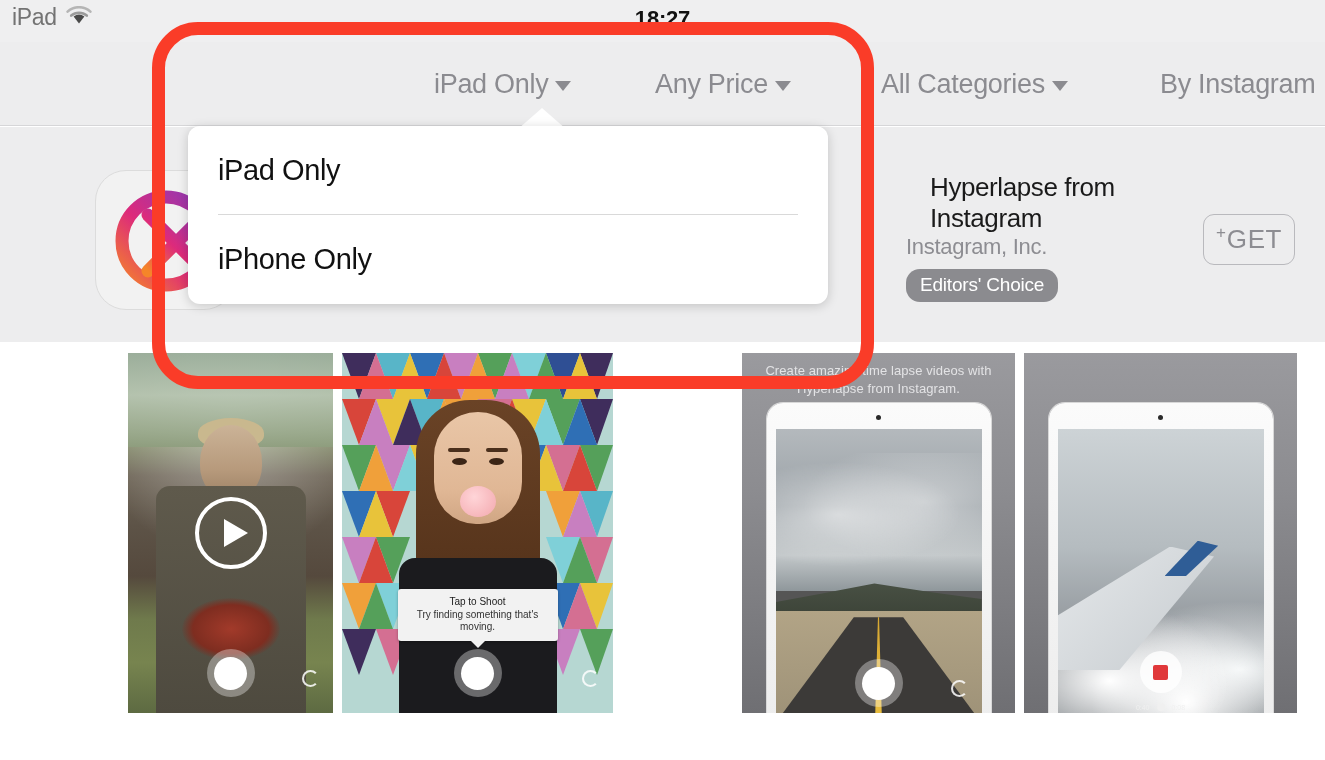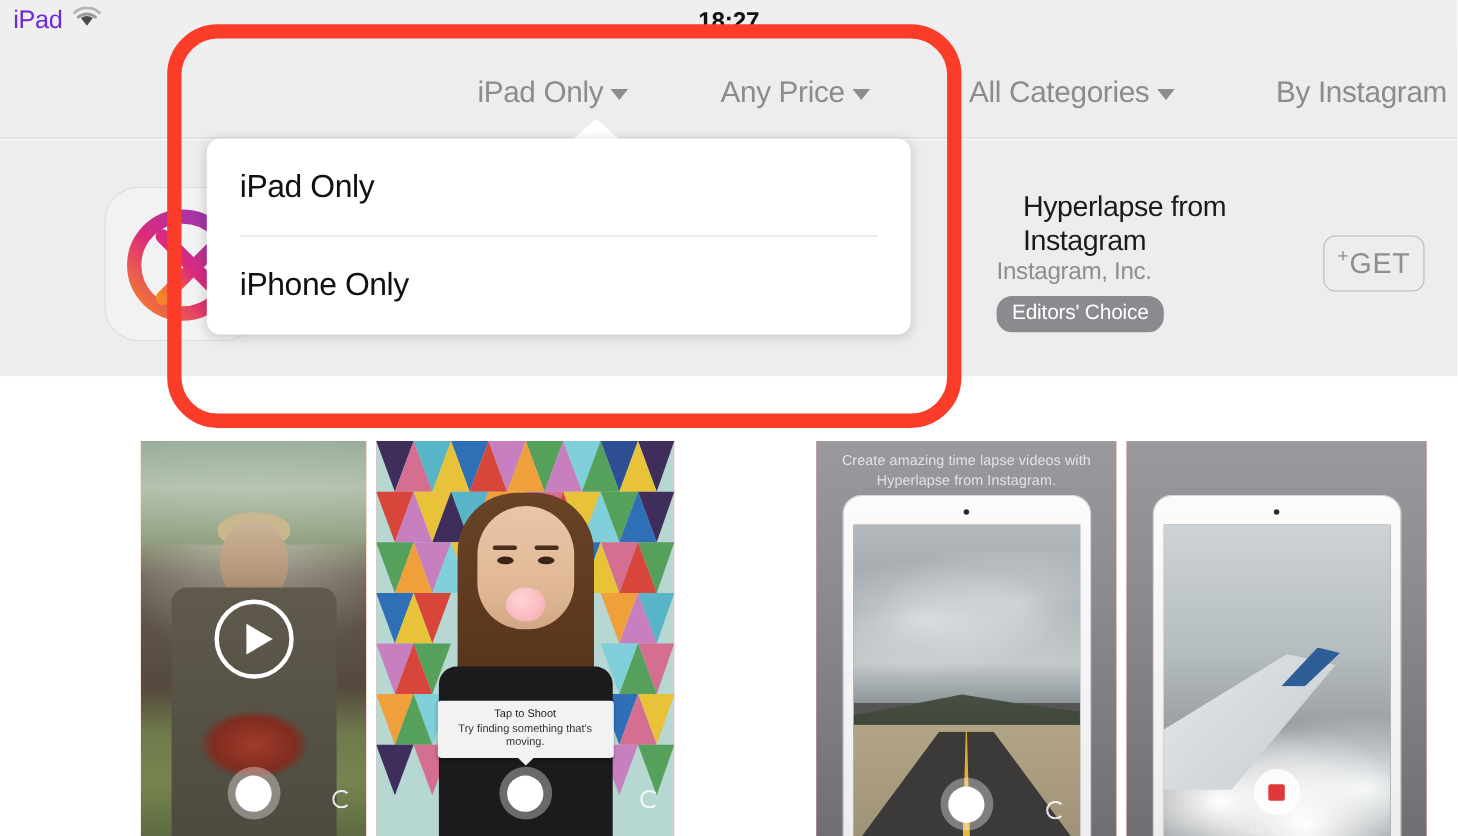--- a/index.html
+++ b/index.html
@@ -13,21 +13,21 @@
 
   
   .statusbar {
     position: absolute; left:0; top:0; width:1325px; height:42px;
     background:#efeff0;
   }
   .status-left {
     position:absolute; left:12px; top:4px;
     display:flex; align-items:center; gap:9px;
   }
-  .status-device { font-size:23px; color:#6d28d9; letter-spacing:-0.3px; }
+  .status-device { font-size:23px; color:#737373; letter-spacing:-0.3px; }
   .wifi-icon { display:block; }
   .status-time {
     position:absolute; left:0; top:6px; width:1325px;
     text-align:center; font-size:22px; font-weight:bold; color:#111;
     letter-spacing:-0.2px;
   }
 
   
   .filterbar {
     position:absolute; left:0; top:42px; width:1325px; height:84px;
@@ -89,21 +89,21 @@
     display:flex; align-items:center; justify-content:center;
     color:#8d8d92;
   }
   .get-plus { font-size:17px; align-self:flex-start; margin-top:8px; margin-right:1px; }
   .get-label { font-size:26px; letter-spacing:0.6px; }
 
   
   .shots { position:absolute; left:0; top:353px; width:1325px; height:360px; }
   .shot {
     position:absolute; top:0; height:360px;
-    overflow:hidden; background:#fca5a5;margin-top:48px;
+    overflow:hidden; background:#737373;
   }
   #shot1 { left:128px; width:205px; }
   #shot2 { left:342px; width:271px; }
   #shot3 { left:742px; width:273px; }
   #shot4 { left:1024px; width:273px; }
 
   
   .s1-bg {
     position:absolute; inset:0;
     background:

